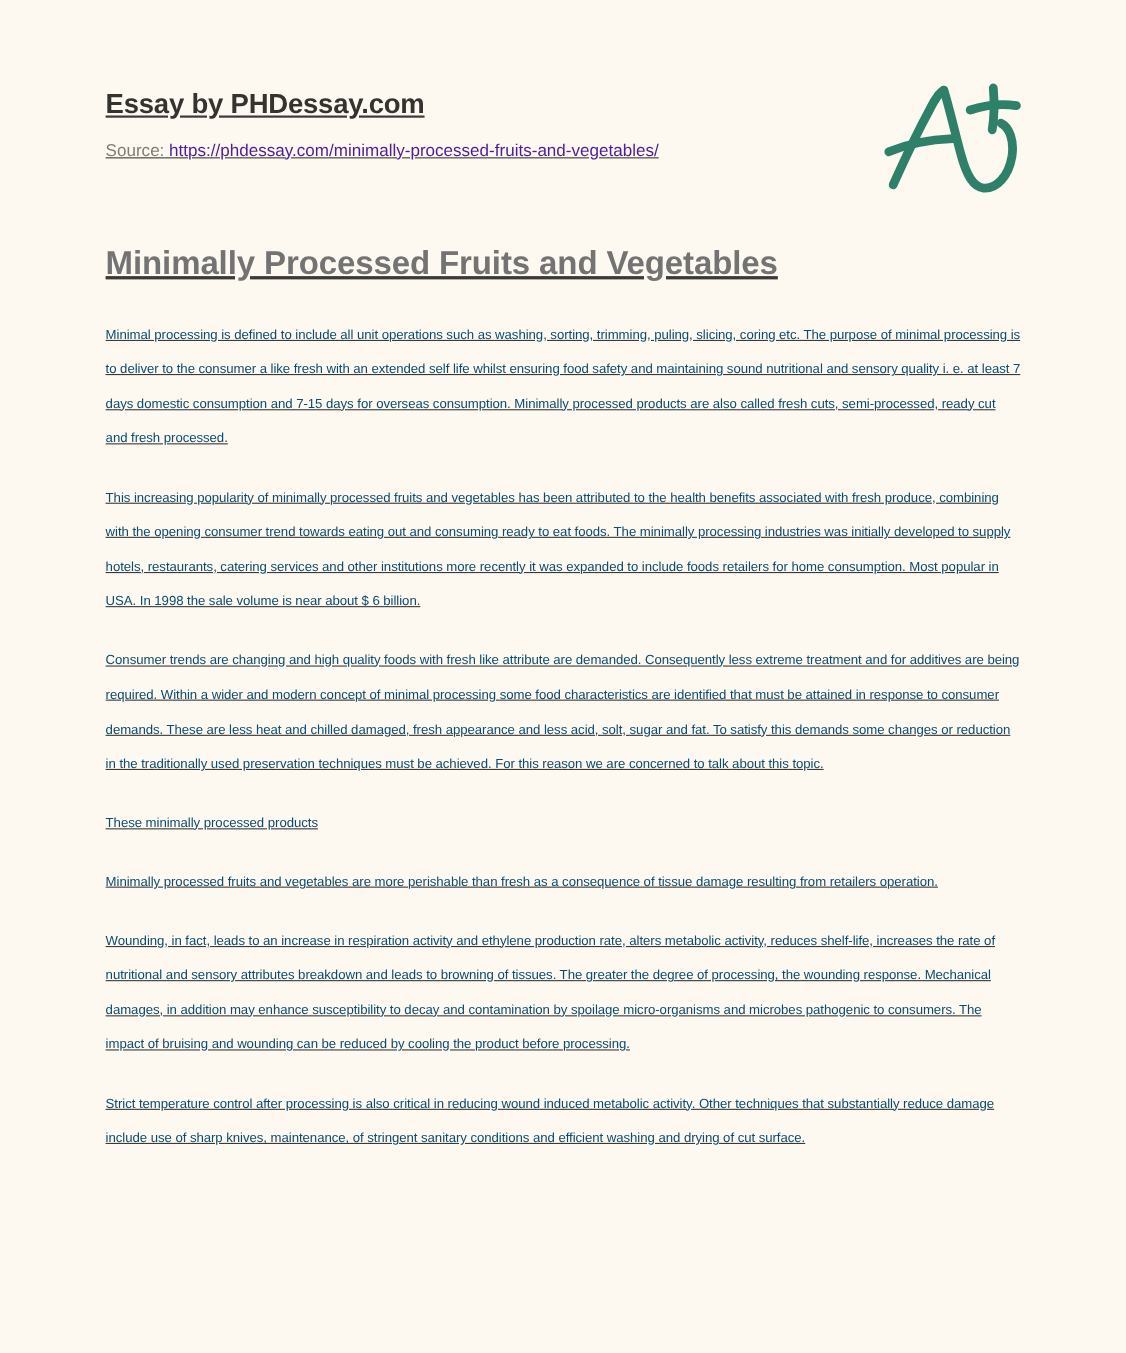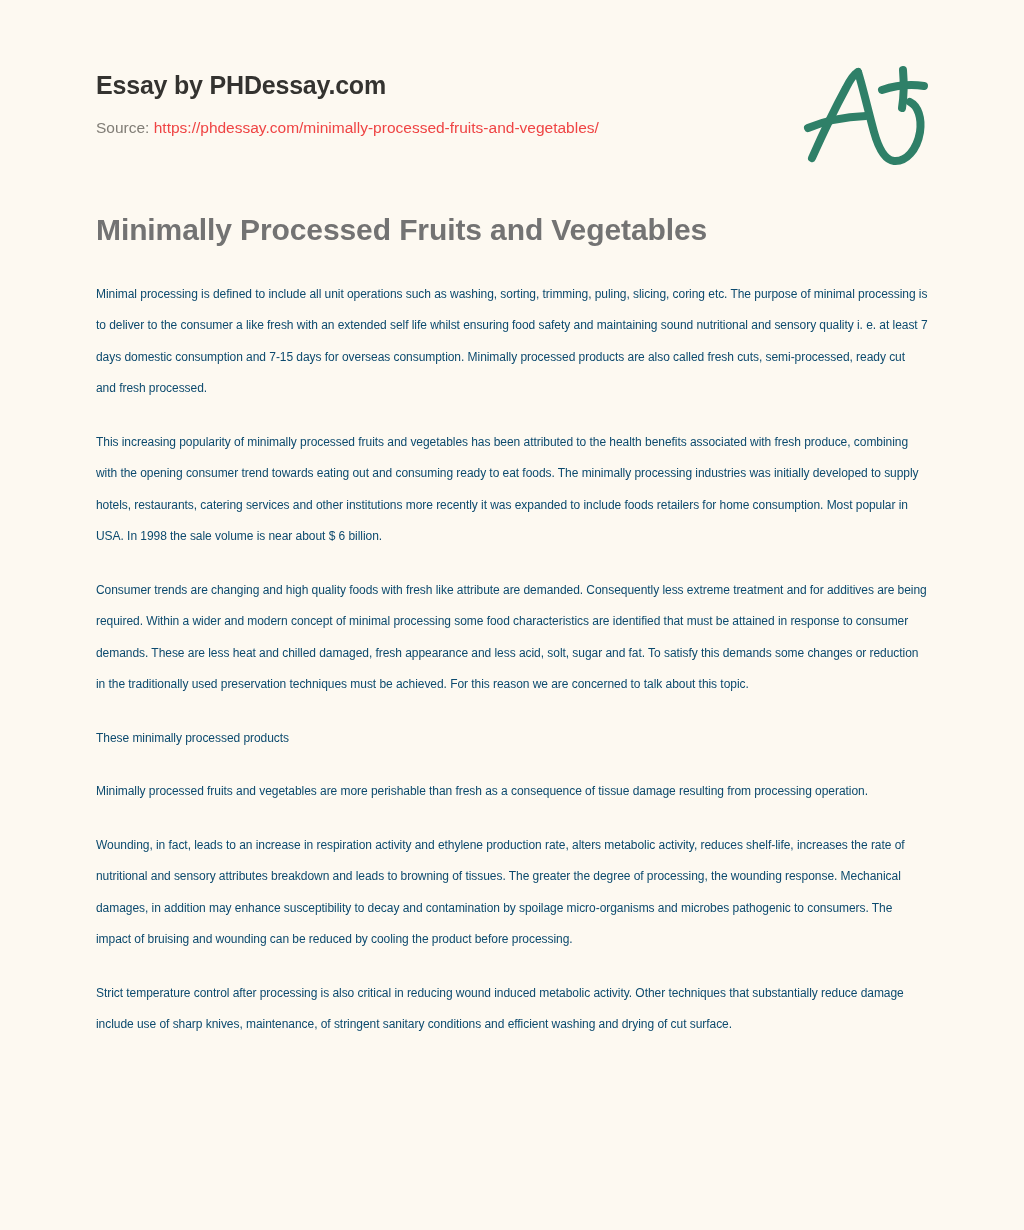--- a/index.html
+++ b/index.html
@@ -14,21 +14,22 @@
     font-family: "Liberation Sans", sans-serif;
     color: #3b3a38;
     overflow: hidden;
   }
 
   .page {
     position: relative;
     width: 1024px;
     height: 1230px;
     box-sizing: border-box;
-    padding: 0 96px;
+    padding: 10px 96px;
+    text-decoration: underline;
   }
 
   
   .site-header {
     position: relative;
     padding-top: 72px;
   }
   .brand-title {
     font-size: 25px;
     font-weight: bold;
@@ -41,21 +42,21 @@
     margin-top: 19px;
     font-size: 15.5px;
     line-height: 1.2;
     color: #7d7a74;
     white-space: nowrap;
   }
   .source-label {
     color: #807d76;
   }
   .source-url {
-    color: #ef4444;
+    color: #4c1d95;
     text-decoration: none;
   }
 
   
   .logo {
     position: absolute;
     top: 60px;
     right: -12px;
     width: 150px;
     height: 110px;
@@ -124,20 +125,20 @@
   </header>
 
   <main class="article">
     <h2 class="doc-title">Minimally Processed Fruits and Vegetables</h2>
 
     <div class="body-text">
       <p>Minimal processing is defined to include all unit operations such as washing, sorting, trimming, puling, slicing, coring etc. The purpose of minimal processing is to deliver to the consumer a like fresh with an extended self life whilst ensuring food safety and maintaining sound nutritional and sensory quality i. e. at least 7 days domestic consumption and 7-15 days for overseas consumption. Minimally processed products are also called fresh cuts, semi-processed, ready cut and fresh processed.</p>
       <p>This increasing popularity of minimally processed fruits and vegetables has been attributed to the health benefits associated with fresh produce, combining with the opening consumer trend towards eating out and consuming ready to eat foods. The minimally processing industries was initially developed to supply hotels, restaurants, catering services and other institutions more recently it was expanded to include foods retailers for home consumption. Most popular in USA. In 1998 the sale volume is near about $ 6 billion.</p>
       <p>Consumer trends are changing and high quality foods with fresh like attribute are demanded. Consequently less extreme treatment and for additives are being required. Within a wider and modern concept of minimal processing some food characteristics are identified that must be attained in response to consumer demands. These are less heat and chilled damaged, fresh appearance and less acid, solt, sugar and fat. To satisfy this demands some changes or reduction in the traditionally used preservation techniques must be achieved. For this reason we are concerned to talk about this topic.</p>
       <p>These minimally processed products</p>
-      <p>Minimally processed fruits and vegetables are more perishable than fresh as a consequence of tissue damage resulting from processing operation.</p>
+      <p>Minimally processed fruits and vegetables are more perishable than fresh as a consequence of tissue damage resulting from retailers operation.</p>
       <p>Wounding, in fact, leads to an increase in respiration activity and ethylene production rate, alters metabolic activity, reduces shelf-life, increases the rate of nutritional and sensory attributes breakdown and leads to browning of tissues. The greater the degree of processing, the wounding response. Mechanical damages, in addition may enhance susceptibility to decay and contamination by spoilage micro-organisms and microbes pathogenic to consumers. The impact of bruising and wounding can be reduced by cooling the product before processing.</p>
       <p>Strict temperature control after processing is also critical in reducing wound induced metabolic activity. Other techniques that substantially reduce damage include use of sharp knives, maintenance, of stringent sanitary conditions and efficient washing and drying of cut surface.</p>
 
     </div>
   </main>
 
 </div>
 
 </body></html>

